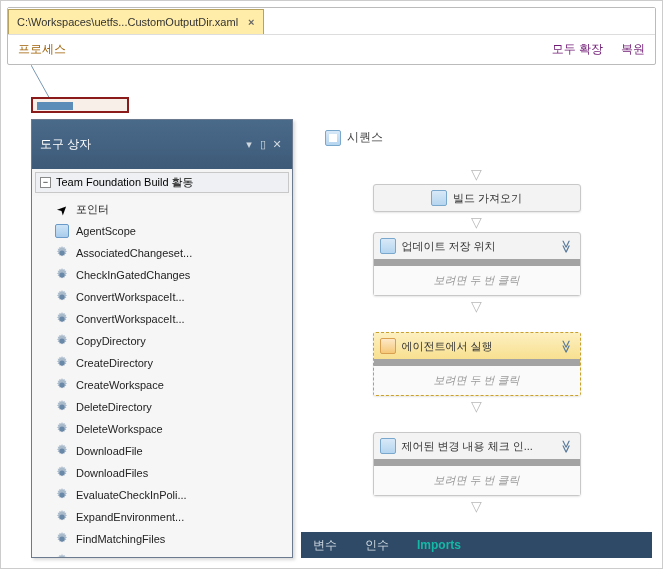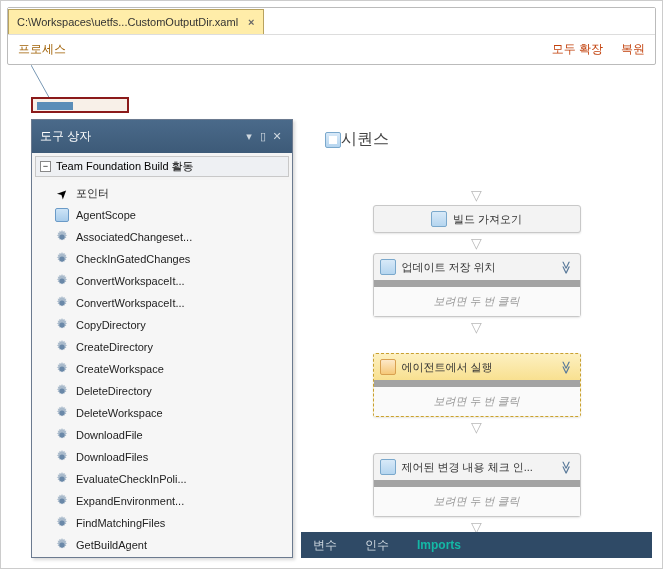--- a/index.html
+++ b/index.html
@@ -41,21 +41,21 @@
       font-weight: bold;
       cursor: pointer;
     }
     .sub-bar {
       display: flex;
       align-items: center;
       padding: 6px 10px;
       border-top: 1px solid #ddd;
     }
     .sub-bar-left { flex: 1; color: #a16207; }
-    .sub-bar-right { display: flex; gap: 18px; color: #c2410c; text-align: center; }
+    .sub-bar-right { display: flex; gap: 18px; color: #701a75; text-align: center; }
     
     
     .cone {
       position: absolute;
       top: 64px;
       left: 30px;
       right: 30px;
       height: 38px;
       pointer-events: none;
     }
@@ -98,21 +98,21 @@
       border: 1px solid #6b7a8f;
       z-index: 2;
       margin-top: 22px;
       display: flex;
       flex-direction: column;
       box-shadow: 2px 2px 3px rgba(0,0,0,0.15);
     }
     .toolbox-title {
       background: linear-gradient(to bottom, #4a6a8a, #3d5a78);
       color: #fff;
-      padding: 8px 8px;
+      padding: 16px 8px;
       display: flex;
       align-items: center;
       font-size: 12px;
     }
     .toolbox-title span:first-child { flex: 1; }
     .title-btn {
       width: 14px;
       text-align: center;
       color: #cfd8e0;
       cursor: pointer;
@@ -183,25 +183,26 @@
     }
     .design-canvas {
       flex: 1;
       padding: 28px 18px 10px 18px;
       position: relative;
       overflow: hidden;
     }
     .sequence-header {
       display: flex;
       align-items: center;
+      gap: 6px;
       padding: 4px 2px;
-      font-size: 16px;
+      font-size: 12px;
       color: #444;
       margin-left: 4px;
-      margin-bottom: 31px;
+      margin-bottom: 14px;
     }
     .seq-icon {
       width: 16px; height: 16px;
       background: linear-gradient(#d8e9f8,#b5d5ef);
       border: 1px solid #7aa8cc;
       border-radius: 2px;
       position: relative;
     }
     .seq-icon::after {
       content: '';

